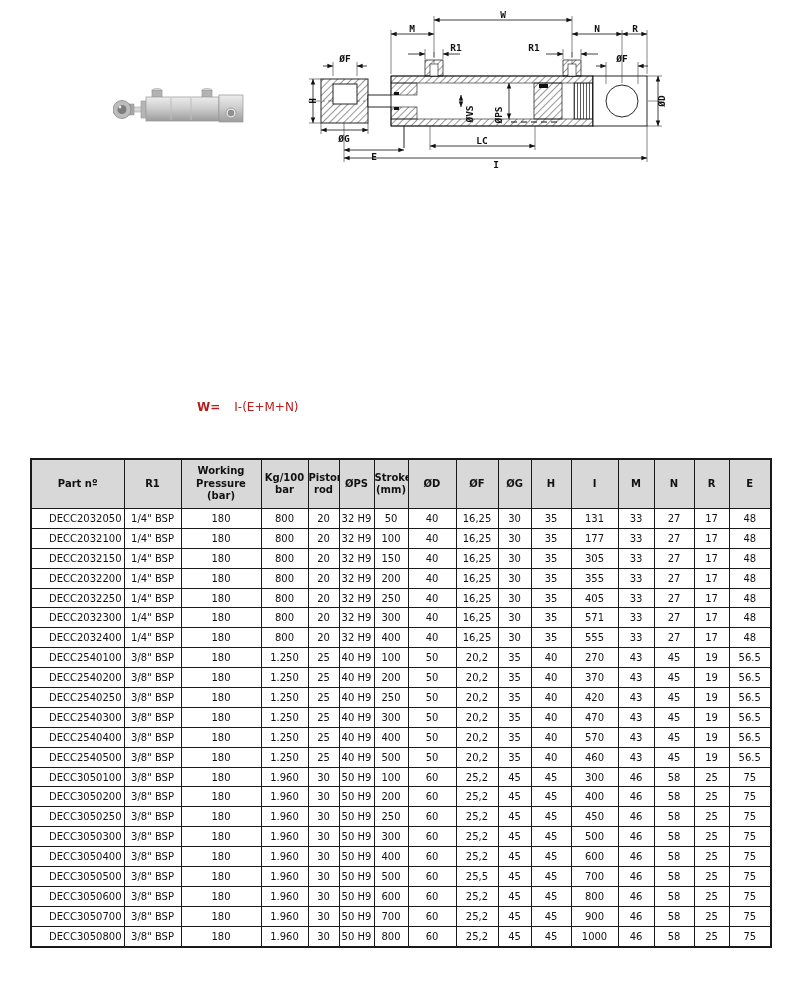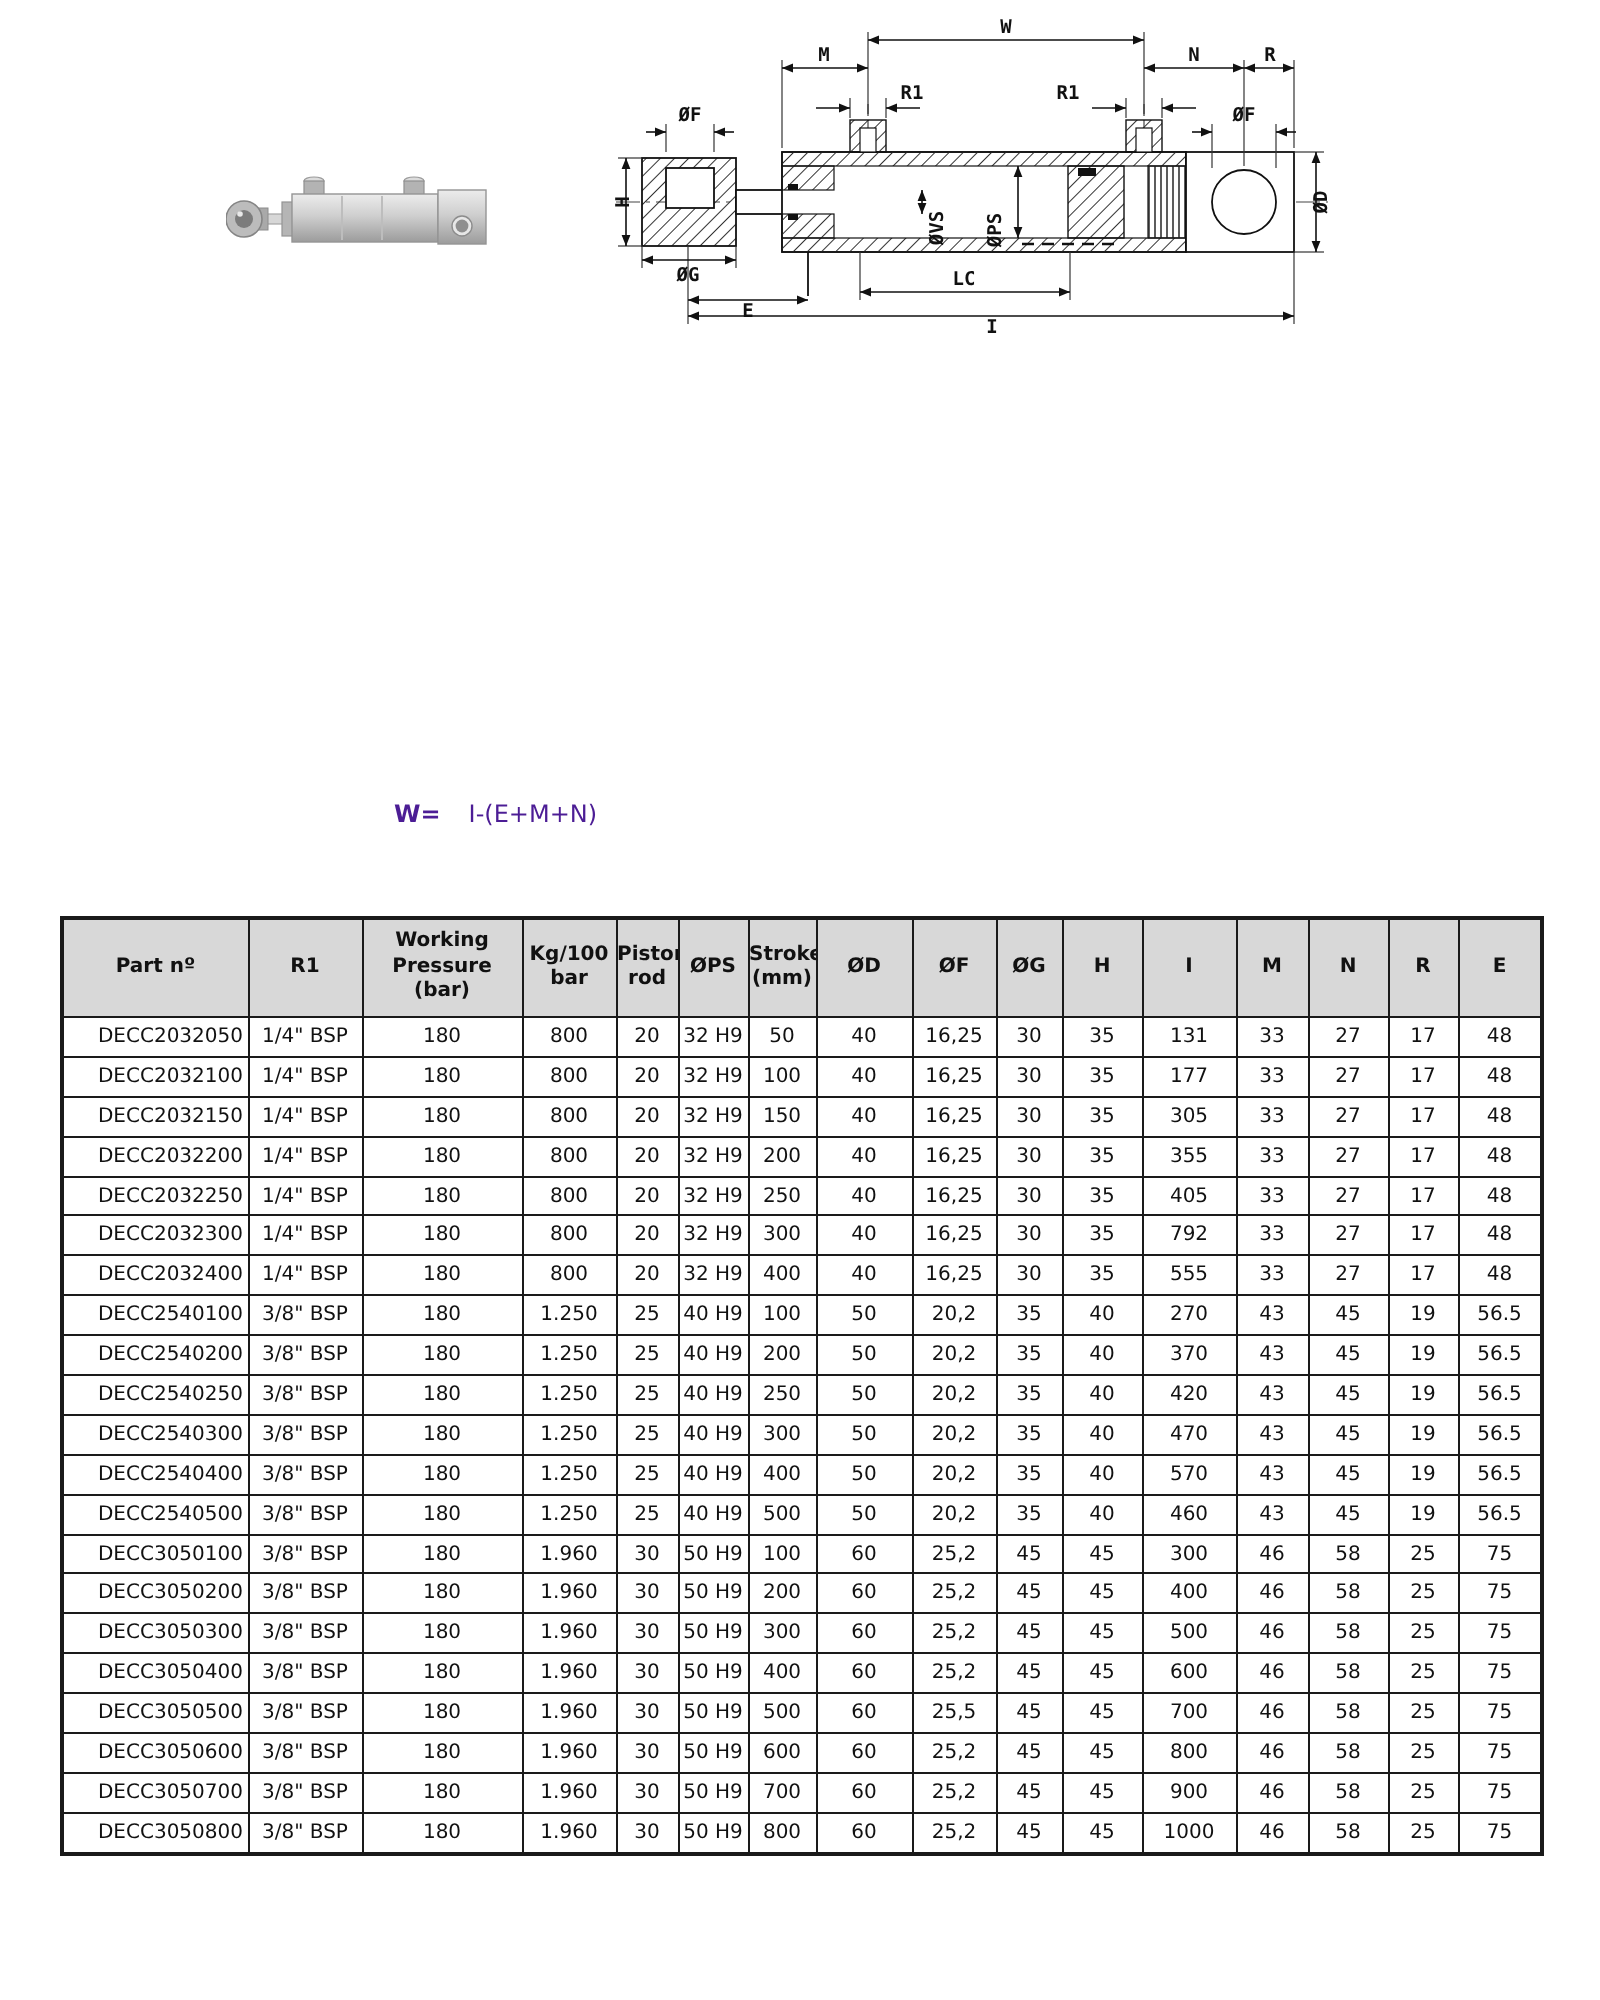--- a/index.html
+++ b/index.html
@@ -11,21 +11,21 @@
 
   
   .drawing{position:absolute;left:306px;top:4px;width:360px;height:176px;}
   .drawing svg{position:absolute;left:0;top:0;}
   .dlabel{position:absolute;font-family:"DejaVu Sans Mono",monospace;font-weight:bold;
           font-size:9.5px;color:#111;white-space:nowrap;
           transform:translate(-50%,-50%);}
   .dlabel.rot{transform:translate(-50%,-50%) rotate(-90deg);}
 
   
-  .formula{position:absolute;left:197px;top:400px;font-size:12px;color:#4c1d95;
+  .formula{position:absolute;left:197px;top:400px;font-size:12px;color:#b91c1c;
            font-family:"DejaVu Sans",sans-serif;}
   .formula .flhs{font-weight:bold;margin-right:14px;}
 
   
   table.spec{position:absolute;left:30px;top:458px;width:740px;table-layout:fixed;
              border-collapse:collapse;font-size:10px;color:#111;}
   table.spec th,table.spec td{border:1px solid #1a1a1a;overflow:hidden;}
   table.spec{border:2px solid #1a1a1a;}
   table.spec th{background:#d8d8d8;font-weight:bold;font-size:10px;line-height:1.25;
                 white-space:pre-line;height:48px;text-align:center;vertical-align:middle;padding:0;}
@@ -329,21 +329,21 @@
           <td>1/4" BSP</td>
           <td>180</td>
           <td>800</td>
           <td>20</td>
           <td>32 H9</td>
           <td>300</td>
           <td>40</td>
           <td>16,25</td>
           <td>30</td>
           <td>35</td>
-          <td>792</td>
+          <td>571</td>
           <td>33</td>
           <td>27</td>
           <td>17</td>
           <td>48</td>
         </tr>
         <tr>
           <td class="part">DECC2032400</td>
           <td>1/4" BSP</td>
           <td>180</td>
           <td>800</td>
@@ -498,20 +498,38 @@
           <td>25,2</td>
           <td>45</td>
           <td>45</td>
           <td>400</td>
           <td>46</td>
           <td>58</td>
           <td>25</td>
           <td>75</td>
         </tr>
         <tr>
+          <td class="part">DECC3050250</td>
+          <td>3/8" BSP</td>
+          <td>180</td>
+          <td>1.960</td>
+          <td>30</td>
+          <td>50 H9</td>
+          <td>250</td>
+          <td>60</td>
+          <td>25,2</td>
+          <td>45</td>
+          <td>45</td>
+          <td>450</td>
+          <td>46</td>
+          <td>58</td>
+          <td>25</td>
+          <td>75</td>
+        </tr>
+        <tr>
           <td class="part">DECC3050300</td>
           <td>3/8" BSP</td>
           <td>180</td>
           <td>1.960</td>
           <td>30</td>
           <td>50 H9</td>
           <td>300</td>
           <td>60</td>
           <td>25,2</td>
           <td>45</td>

